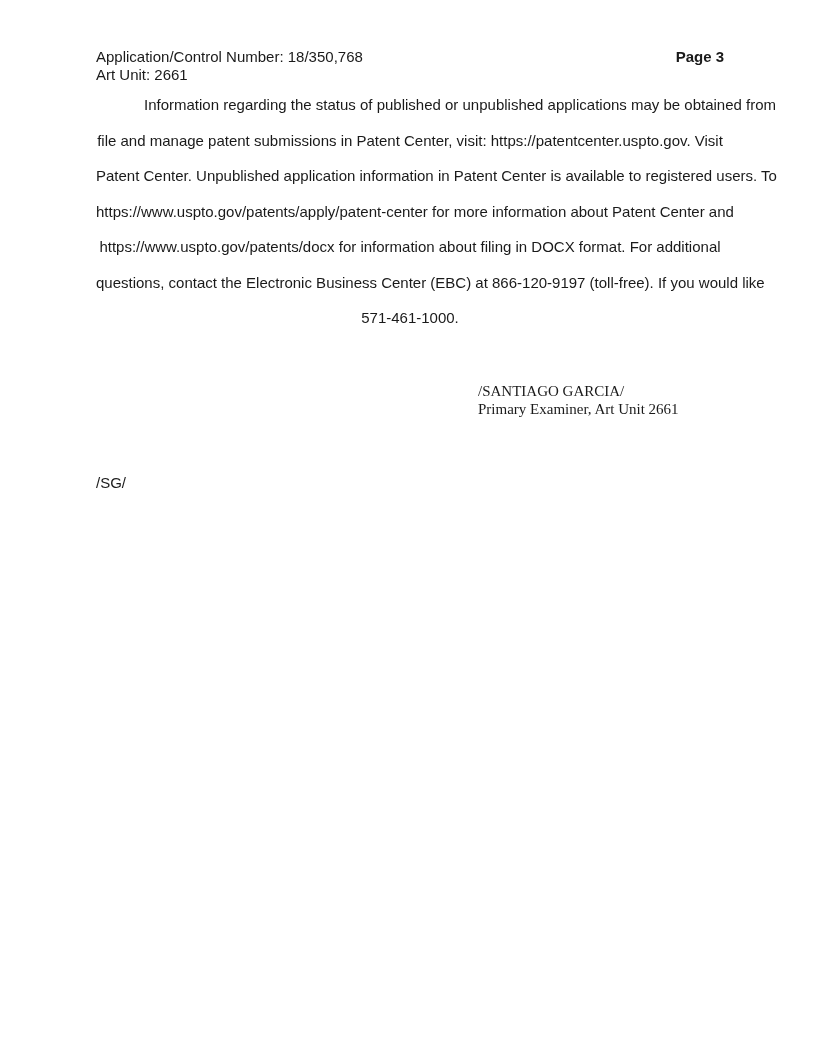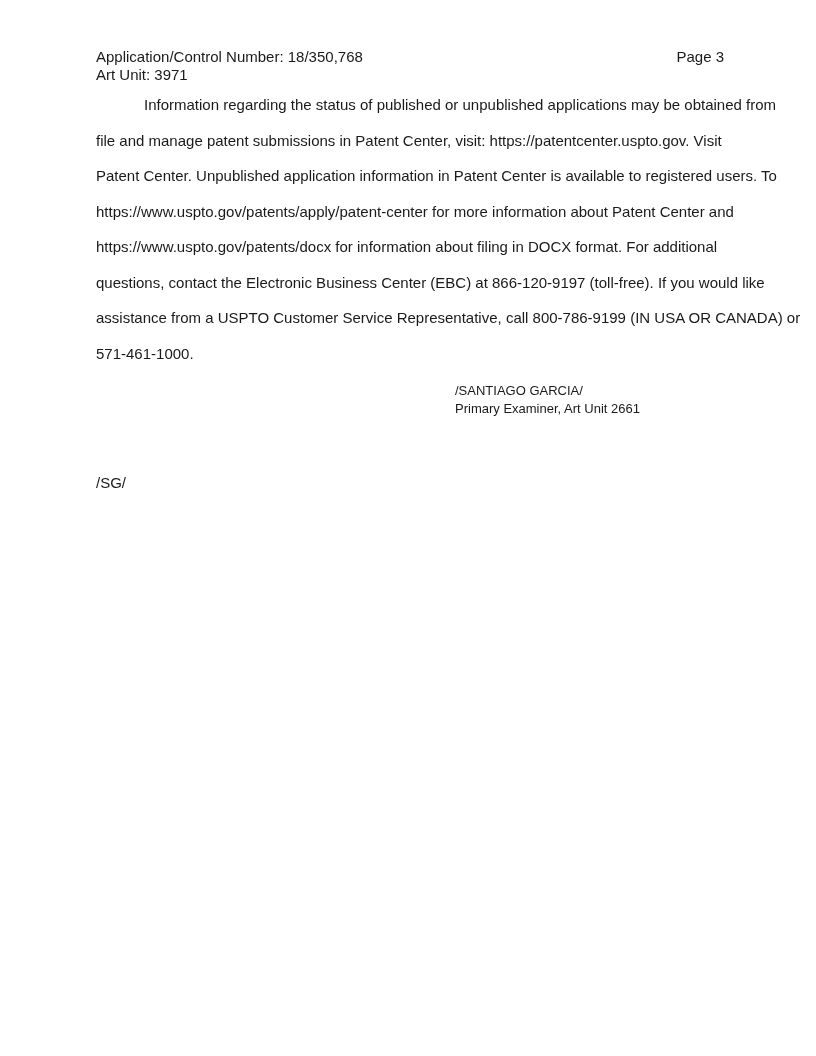--- a/index.html
+++ b/index.html
@@ -25,72 +25,74 @@
     justify-content: space-between;
     align-items: flex-start;
     font-size: 15px;
     line-height: 17.5px;
   }
   .header-left div {
     white-space: nowrap;
   }
   .header-right {
     white-space: nowrap;
+    font-weight: bold;
   }
   .body-paragraph {
     position: absolute;
     left: 96px;
     width: 628px;
     top: 87px;
     font-size: 15px;
+    text-align: center;
   }
   .body-line {
     line-height: 35.5px;
     white-space: nowrap;
   }
   .body-line.indented {
     text-indent: 48px;
   }
   .signature-block {
     position: absolute;
-    left: 455px;
+    left: 478px;
     top: 382px;
-    font-size: 13px;
+    font-size: 15px;
     line-height: 18px;
+    font-family: Liberation Serif, serif;
   }
   .initials {
     position: absolute;
     left: 96px;
     top: 474px;
     font-size: 15px;
     line-height: 18px;
     text-align: center;
   }
 </style>
 </head>
 <body>
 
 <div class="page">
 
   <div class="header">
     <div class="header-left">
       <div>Application/Control Number: 18/350,768</div>
-      <div>Art Unit: 3971</div>
+      <div>Art Unit: 2661</div>
     </div>
     <div class="header-right">Page 3</div>
   </div>
 
   <div class="body-paragraph">
     <div class="body-line indented">Information regarding the status of published or unpublished applications may be obtained from</div>
     <div class="body-line">file and manage patent submissions in Patent Center, visit: https://patentcenter.uspto.gov. Visit</div>
     <div class="body-line">Patent Center. Unpublished application information in Patent Center is available to registered users. To</div>
     <div class="body-line">https://www.uspto.gov/patents/apply/patent-center for more information about Patent Center and</div>
     <div class="body-line">https://www.uspto.gov/patents/docx for information about filing in DOCX format. For additional</div>
     <div class="body-line">questions, contact the Electronic Business Center (EBC) at 866-120-9197 (toll-free). If you would like</div>
-    <div class="body-line">assistance from a USPTO Customer Service Representative, call 800-786-9199 (IN USA OR CANADA) or</div>
     <div class="body-line">571-461-1000.</div>
   </div>
 
   <div class="signature-block">
     <div>/SANTIAGO GARCIA/</div>
     <div>Primary Examiner, Art Unit 2661</div>
   </div>
 
   <div class="initials">/SG/</div>
 

